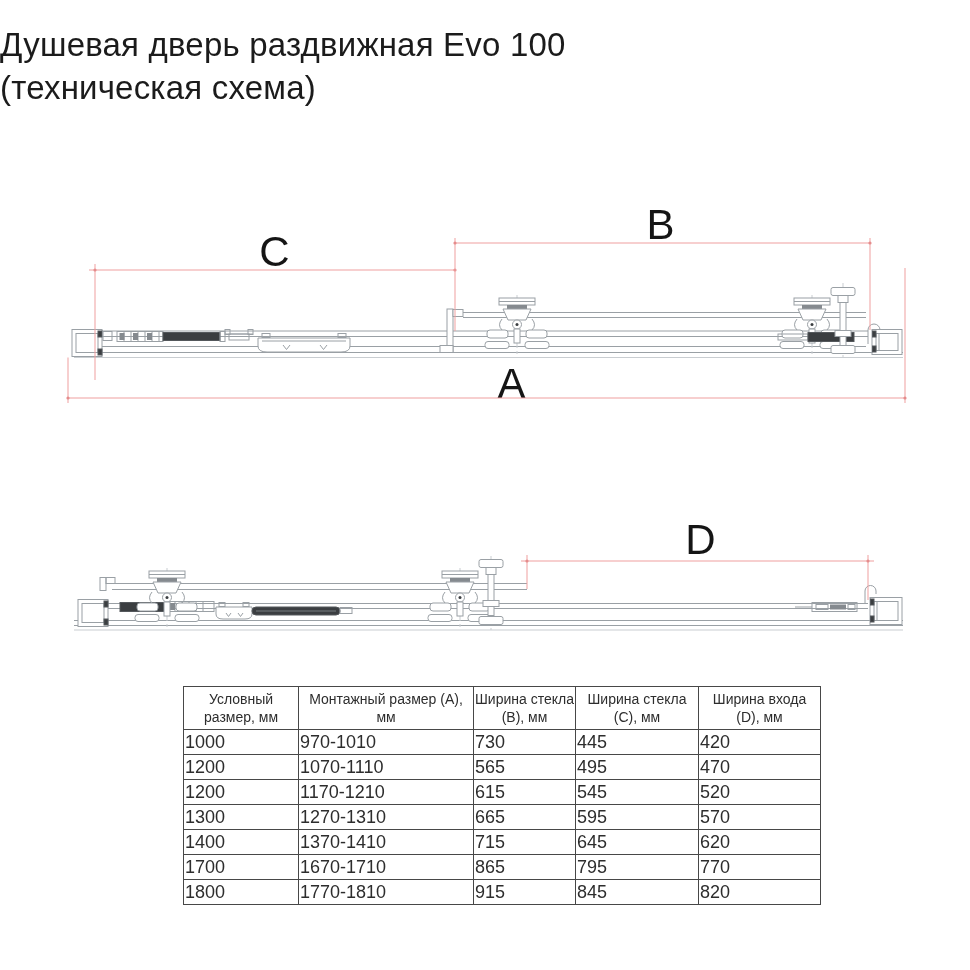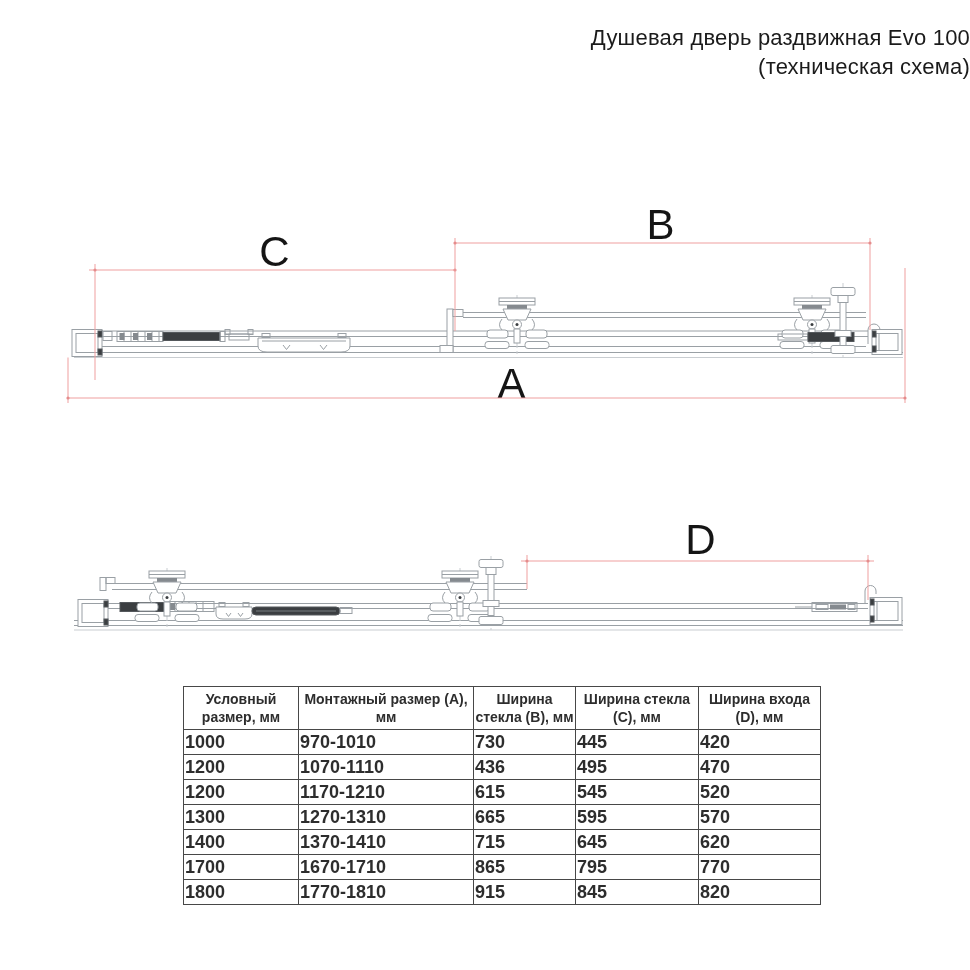--- a/index.html
+++ b/index.html
@@ -1,35 +1,35 @@
 <!DOCTYPE html>
 <html><head>
 <meta charset="utf-8">
 <style>
   html,body{margin:0;padding:0;background:#fff;}
   .page{position:relative;width:970px;height:970px;background:#ffffff;overflow:hidden;
         font-family:"Liberation Sans",sans-serif;color:#1c1c1c;}
-  .title{position:absolute;top:24px;left:0;width:100%;text-align:right;
-         font-size:22px;font-weight:500;line-height:1.3;color:#1b1b1b;letter-spacing:.2px;}
+  .title{position:absolute;top:24px;left:0;width:100%;text-align:left;
+         font-size:33px;font-weight:500;line-height:1.3;color:#1b1b1b;letter-spacing:.2px;}
   .dim-letter{position:absolute;font-size:42px;font-weight:400;color:#151515;
               line-height:1;transform:translateX(-50%);letter-spacing:1px;}
   .drawing-svg{position:absolute;left:0;top:0;}
   
   .cad{stroke:#9aa0a5;stroke-width:1;fill:none;}
   .cadw{stroke:#9aa0a5;stroke-width:1;fill:#ffffff;}
   .dark{stroke:#54585c;stroke-width:1;fill:#3b3e41;}
   .mid{fill:#858a8f;stroke:none;}
   .faint{stroke:#c9cdd1;stroke-width:1;fill:none;}
   .dash{stroke:#c9cdd1;stroke-width:1;fill:none;stroke-dasharray:5 3;}
   .red{stroke:#ef9f9f;stroke-width:1;fill:none;}
   .redm{fill:#e58c8c;stroke:none;}
   .size-table{position:absolute;left:183px;top:686px;border-collapse:collapse;
               table-layout:fixed;background:#fff;color:#2d2d2d;}
   .size-table th,.size-table td{border:1.5px solid #474747;
-              vertical-align:middle;padding:0 1px;font-weight:700;}
+              vertical-align:middle;padding:0 1px;font-weight:400;}
   .size-table th{height:42px;font-size:14px;line-height:1.3;}
   .size-table td{height:24px;font-size:18px;}
 </style>
 </head>
 <body>
 
 <div class="page">
 
   <div class="title">
     <div>Душевая дверь раздвижная Evo 100</div>
@@ -246,21 +246,21 @@
         <tr>
           <td>1000</td>
           <td>970-1010</td>
           <td>730</td>
           <td>445</td>
           <td>420</td>
         </tr>
         <tr>
           <td>1200</td>
           <td>1070-1110</td>
-          <td>436</td>
+          <td>565</td>
           <td>495</td>
           <td>470</td>
         </tr>
         <tr>
           <td>1200</td>
           <td>1170-1210</td>
           <td>615</td>
           <td>545</td>
           <td>520</td>
         </tr>

